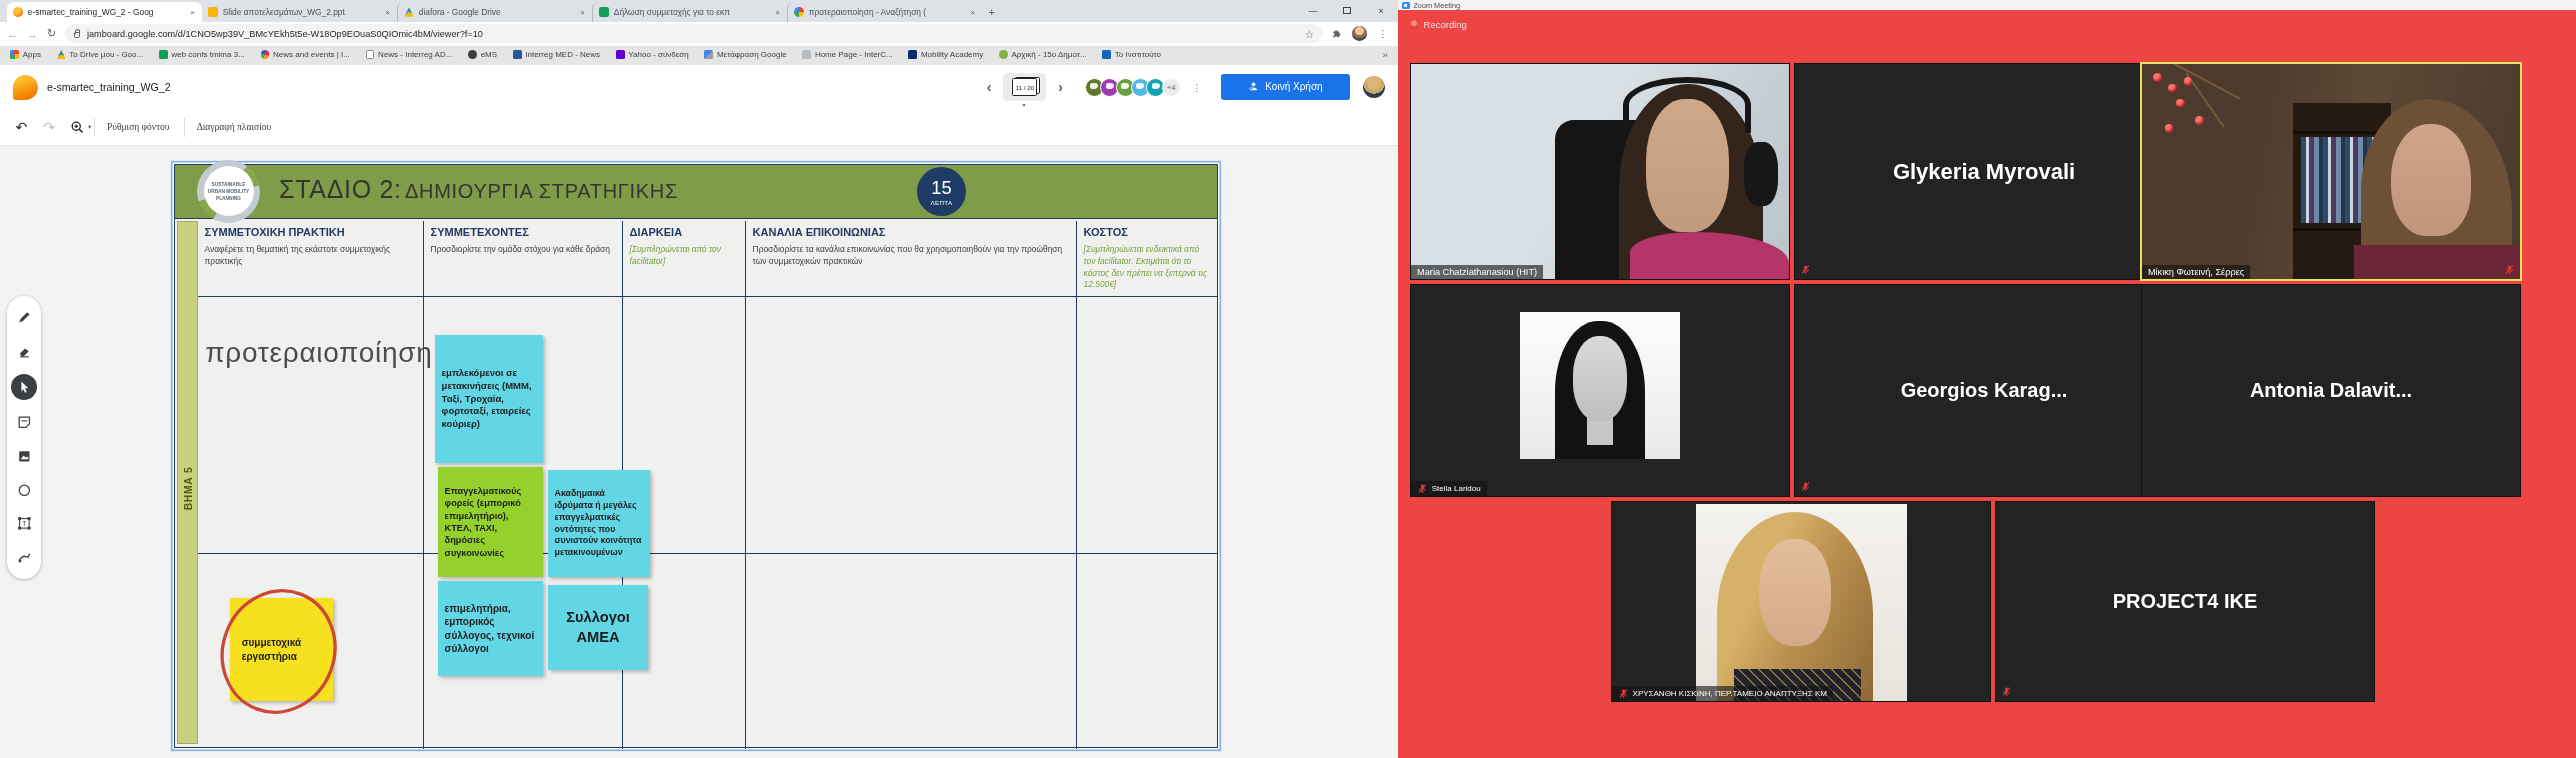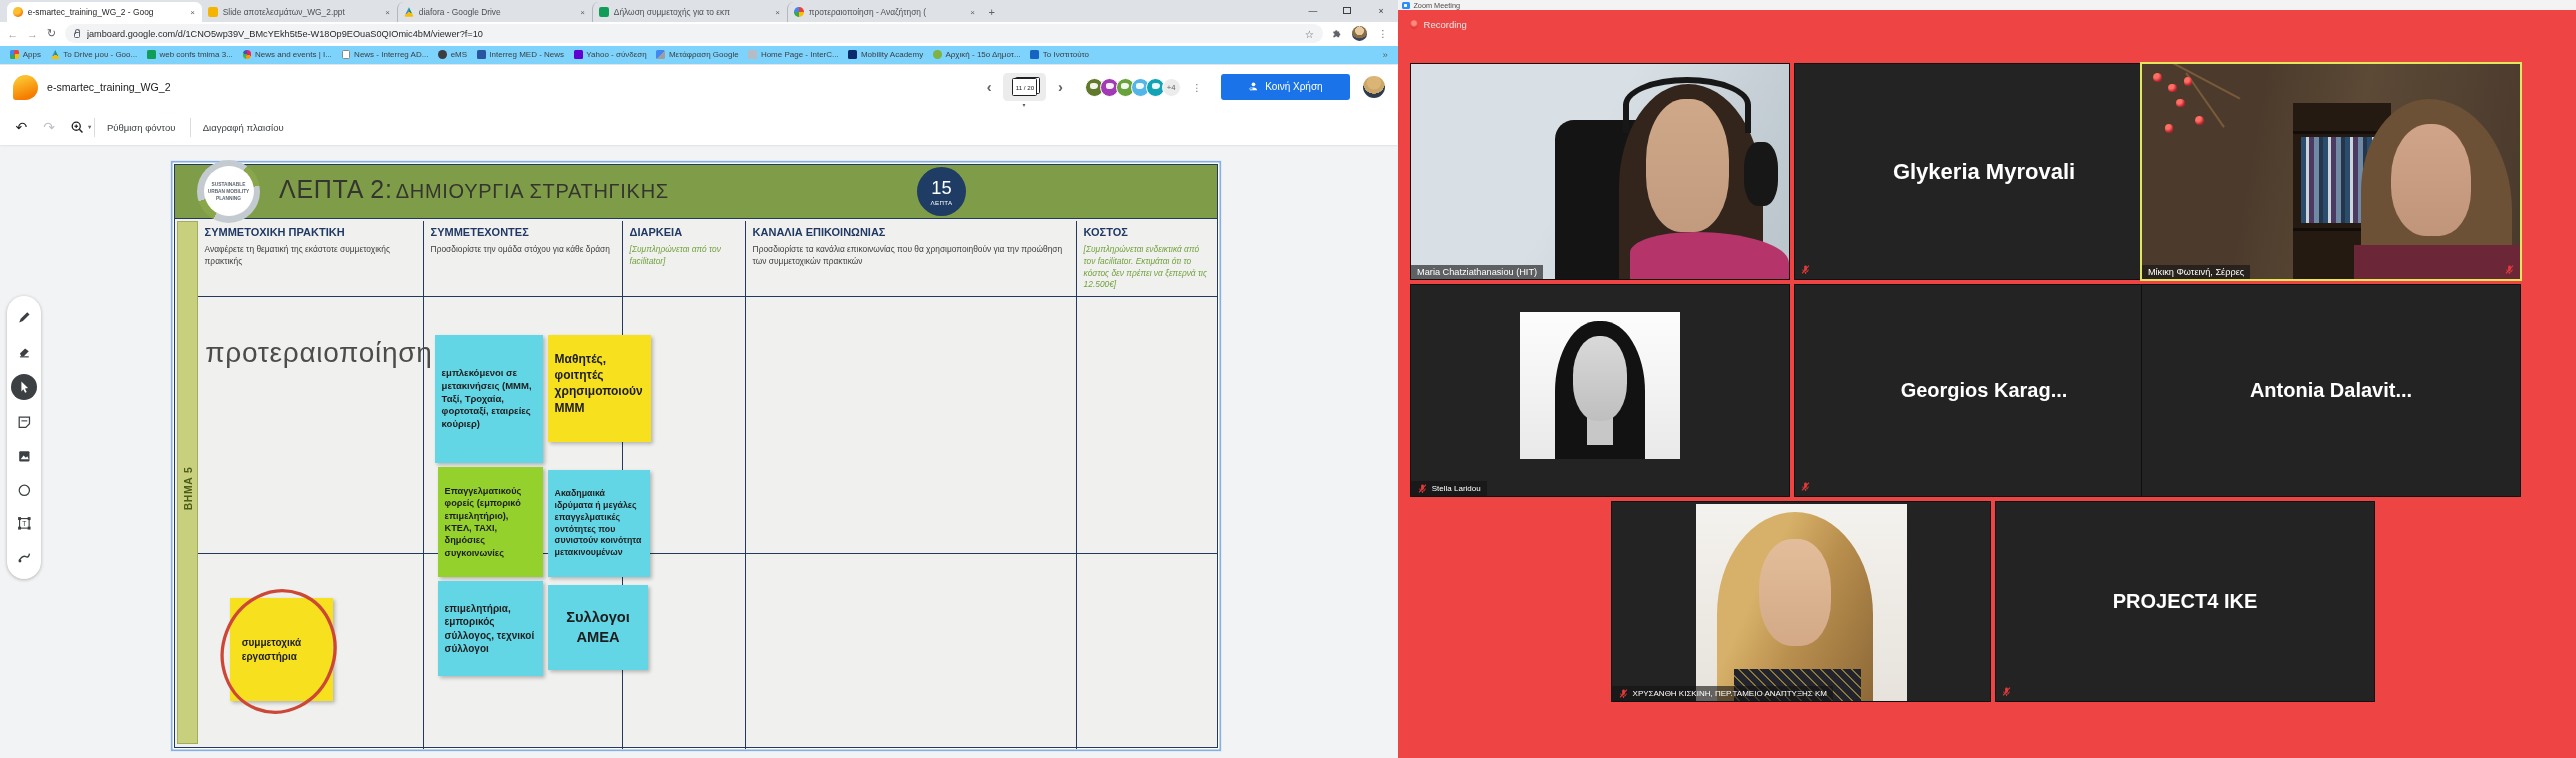--- a/index.html
+++ b/index.html
@@ -31,21 +31,21 @@
   .nav-g.dark { color:#5f6368; }
   .urlbar { flex:1; height:19px; background:#f1f3f4; border-radius:10.3px; display:flex; align-items:center; gap:6.6px; padding:0 8.8px; font-size:9.2px; color:#27292c; }
   .lock { width:6.6px; height:5.9px; border:1.1px solid #5f6368; border-radius:1.5px; position:relative; margin-top:2.2px; }
   .lock::before { content:""; position:absolute; left:0.7px; top:-3.7px; width:2.9px; height:3.7px; border:1.1px solid #5f6368; border-bottom:none; border-radius:2.9px 2.9px 0 0; }
   .url-text { flex:1; white-space:nowrap; overflow:hidden; }
   .star { font-size:10.3px; color:#5f6368; }
   .puzzle { color:#5f6368; }
   .mini-avatar { width:14.7px; height:14.7px; border-radius:50%; background:radial-gradient(circle at 50% 32%,#e7c9a1 0 34%,#8a6d43 35% 60%,#37465a 61%); }
   .kebab { color:#5f6368; font-size:9.5px; padding:0 2.9px; }
 
-  .bookmarksbar { height:19px; background:#7dd3fc; border-bottom:0.7px solid #e4e6e8; display:flex; align-items:center; gap:1px; padding:0 5.9px; font-size:8px; color:#3c4043; }
+  .bookmarksbar { height:19px; background:#e5e5e5; border-bottom:0.7px solid #e4e6e8; display:flex; align-items:center; gap:7px; padding:0 5.9px; font-size:8px; color:#3c4043; }
   .bm { display:flex; align-items:center; gap:3.7px; padding:0 4.4px; white-space:nowrap; }
   .bm-ic { width:8.8px; height:8.8px; border-radius:1.5px; flex:0 0 auto; }
   .bm:nth-child(1) .bm-ic { background:conic-gradient(#ea4335 0 25%,#fbbc05 25% 50%,#34a853 50% 75%,#4285f4 75%); border-radius:1.5px; }
   .bm:nth-child(2) .bm-ic { background:conic-gradient(#0f9d58 0 33%,#fbbc05 33% 66%,#4285f4 66%); clip-path:polygon(50% 0,100% 100%,0 100%); }
   .bm:nth-child(3) .bm-ic { background:#0f9d58; }
   .bm:nth-child(4) .bm-ic { background:conic-gradient(#e91e63 0 30%,#ff9800 30% 55%,#4caf50 55% 80%,#3f51b5 80%); border-radius:50%; }
   .bm:nth-child(5) .bm-ic { background:#fff; border:0.7px solid #888; }
   .bm:nth-child(6) .bm-ic { background:#3b3f44; border-radius:50%; }
   .bm:nth-child(7) .bm-ic { background:#29549f; }
   .bm:nth-child(8) .bm-ic { background:#6001d2; }
@@ -77,21 +77,21 @@
   .pav.more::after { content:none; }
   .share-btn { height:26.4px; background:#1a73e8; color:#fff; border-radius:2.9px; display:flex; align-items:center; gap:6.6px; padding:0 27px; font-size:10px; margin-left:7.3px; }
   .profile-avatar { width:22px; height:22px; border-radius:50%; background:radial-gradient(circle at 50% 30%,#dab575 0 36%,#caa86a 37% 58%,#2e3b4e 59%); margin-left:4.4px; }
 
   .jb-toolbar { height:35px; background:#fff; display:flex; align-items:center; gap:2.9px; padding:0 8.8px; box-shadow:0 0.7px 2.2px rgba(0,0,0,.12); position:relative; z-index:3; }
   .tb-ic { width:25px; height:25px; display:flex; align-items:center; justify-content:center; font-size:14px; }
   .tb-undo { color:#202124; }
   .tb-redo { color:#bdc1c6; }
   .tb-zoom { gap:1.5px; }
   .tb-caret { font-size:6.6px; color:#5f6368; margin-left:-4.4px; }
-  .tb-label { font-size:9.5px; color:#3c4043; padding:0 11.7px; height:19px; display:flex; align-items:center; border-left:0.7px solid #dadce0; }
+  .tb-label { font-size:9.5px; color:#3c4043; padding:0 11.7px; height:19px; display:flex; align-items:center; border-left:0.7px solid #dadce0;font-family:Liberation Serif, serif; }
 
   .canvas { position:absolute; left:0; top:145px; width:1398px; height:613px; background:#f2f3f4; overflow:hidden; }
 
   .palette { position:absolute; left:7.3px; top:151px; width:34px; background:#fff; border-radius:17px; box-shadow:0 0.7px 3.7px rgba(0,0,0,.28); padding:10.3px 0; display:flex; flex-direction:column; align-items:center; gap:11.7px; }
   .tool { width:22px; height:22px; display:flex; align-items:center; justify-content:center; }
   .tool svg { width:14.7px; height:14.7px; }
   .tool.active { width:26.4px; height:26.4px; background:#3c4043; border-radius:50%; }
 
   
   .jtable { position:absolute; left:174px; top:19px; width:1044px; height:584px; background:#f0f0ee; border:1.5px solid #24395e; box-shadow:0 0 0 1.5px #ffffff,0 0 0 2.9px #7fa8dc,0 0 0 3.7px #d9e7f8; }
@@ -366,21 +366,21 @@
       <div class="jtable">
         <div class="jt-green">
           <div class="sump">
             <div class="sump-in">
               <span>SUSTAINABLE</span>
               <span>URBAN MOBILITY</span>
               <span>PLANNING</span>
             </div>
           </div>
           <div class="jt-title">
-            <span class="big">ΛΕΠΤΑ 2:</span>
+            <span class="big">ΣΤΑΔΙΟ 2:</span>
             <span class="small">ΔΗΜΙΟΥΡΓΙΑ ΣΤΡΑΤΗΓΙΚΗΣ</span>
           </div>
           <div class="jt-timer">
             <span class="v">15</span>
             <span class="u">ΛΕΠΤΑ</span>
           </div>
         </div>
 
         <div class="jt-grid">
           <div class="strip">
@@ -420,21 +420,20 @@
               <div class="bcell"></div>
                 <div class="bcell"></div>
                 <div class="bcell"></div>
                 <div class="bcell"></div>
                 <div class="bcell"></div>
             </div>
 
             <div class="overlay">
               <div class="practice">προτεραιοποίηση</div>
               <div class="note c-cyan n1">εμπλεκόμενοι σε μετακινήσεις (ΜΜΜ, Ταξί, Τροχαία, φορτοταξί, εταιρείες κούριερ)</div>
-              <div class="note c-yellow n2">Μαθητές, φοιτητές χρησιμοποιούν ΜΜΜ</div>
               <div class="note c-green n3">Επαγγελματικούς φορείς (εμπορικό επιμελητήριο), ΚΤΕΛ, ΤΑΧΙ, δημόσιες συγκοινωνίες</div>
               <div class="note c-cyan n4">Ακαδημαικά ιδρύματα ή μεγάλες επαγγελματικές οντότητες που συνιστούν κοινότητα μετακινουμένων</div>
               <div class="note c-yellow n5">συμμετοχικά εργαστήρια</div>
               <svg class="circle-svg" viewBox="0 0 216 178">
                 <ellipse cx="102" cy="89" rx="76" ry="84" fill="none" stroke="#cd4737" stroke-width="4.5" transform="rotate(21 102 89)"></ellipse>
               </svg>
               <div class="note c-cyan n6">επιμελητήρια, εμπορικός σύλλογος, τεχνικοί σύλλογοι</div>
               <div class="note c-cyan n7">Συλλογοι ΑΜΕΑ</div>
             </div>
           </div>

